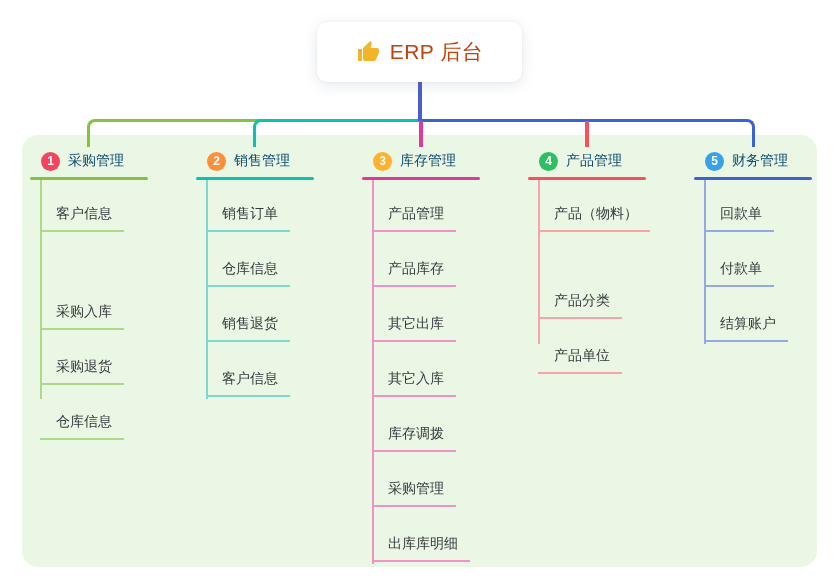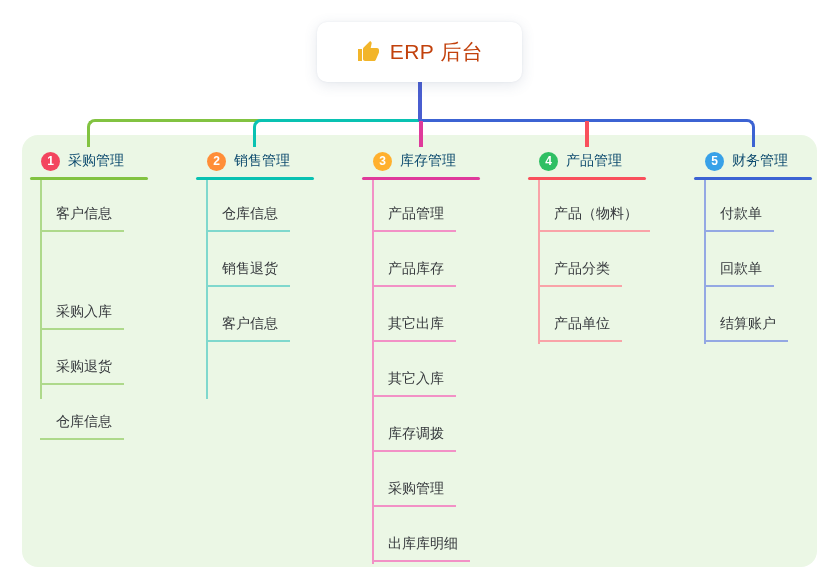--- a/index.html
+++ b/index.html
@@ -84,20 +84,21 @@
     </div>
 
     <div class="branch" style="left: 196px;">
       <div class="branch-head">
         <span class="badge" style="background: rgb(255, 142, 56);">2</span>
         <span class="branch-label">销售管理</span>
       </div>
       <div class="branch-underline" style="background: rgb(9, 194, 178);"></div>
       <div class="children">
         <div class="vline" style="background: rgb(127, 216, 205); height: 219px;"></div>
+      <div class="child"><span class="child-inner" style="border-bottom-color: rgb(127, 216, 205);">销售订单</span></div>
           <div class="child"><span class="child-inner" style="border-bottom-color: rgb(127, 216, 205);">仓库信息</span></div>
           <div class="child"><span class="child-inner" style="border-bottom-color: rgb(127, 216, 205); padding-left: 16px;">销售退货</span></div>
           <div class="child"><span class="child-inner" style="border-bottom-color: rgb(127, 216, 205);">客户信息</span></div>
         </div>
     </div>
 
     <div class="branch" style="left: 362px;">
       <div class="branch-head">
         <span class="badge" style="background: rgb(255, 176, 46);">3</span>
         <span class="branch-label">库存管理</span>
@@ -117,33 +118,33 @@
 
     <div class="branch" style="left: 528px;">
       <div class="branch-head">
         <span class="badge" style="background: rgb(47, 191, 99);">4</span>
         <span class="branch-label">产品管理</span>
       </div>
       <div class="branch-underline" style="background: rgb(249, 80, 92);"></div>
       <div class="children">
         <div class="vline" style="background: rgb(249, 163, 168); height: 164px;"></div>
       <div class="child"><span class="child-inner" style="border-bottom-color: rgb(249, 163, 168);">产品（物料）</span></div>
-          <div class="child"><span class="child-inner" style="border-bottom-color: rgb(249, 163, 168);">产品分类</span></div>
+          <div class="child"><span class="child-inner" style="border-bottom-color: rgb(249, 163, 168); margin-top: 32px;">产品分类</span></div>
           <div class="child"><span class="child-inner" style="border-bottom-color: rgb(249, 163, 168);">产品单位</span></div>
         </div>
     </div>
 
     <div class="branch" style="left: 694px;">
       <div class="branch-head">
         <span class="badge" style="background: rgb(56, 161, 232);">5</span>
         <span class="branch-label">财务管理</span>
       </div>
       <div class="branch-underline" style="background: rgb(60, 99, 211);"></div>
       <div class="children">
         <div class="vline" style="background: rgb(148, 168, 227); height: 164px;"></div>
-      <div class="child"><span class="child-inner" style="border-bottom-color: rgb(148, 168, 227);">付款单</span></div>
-          <div class="child"><span class="child-inner" style="border-bottom-color: rgb(148, 168, 227);">回款单</span></div>
+      <div class="child"><span class="child-inner" style="border-bottom-color: rgb(148, 168, 227);">回款单</span></div>
+          <div class="child"><span class="child-inner" style="border-bottom-color: rgb(148, 168, 227);">付款单</span></div>
           <div class="child"><span class="child-inner" style="border-bottom-color: rgb(148, 168, 227);">结算账户</span></div>
         </div>
     </div>
   </div>
 
 </div>
 
 </body></html>

